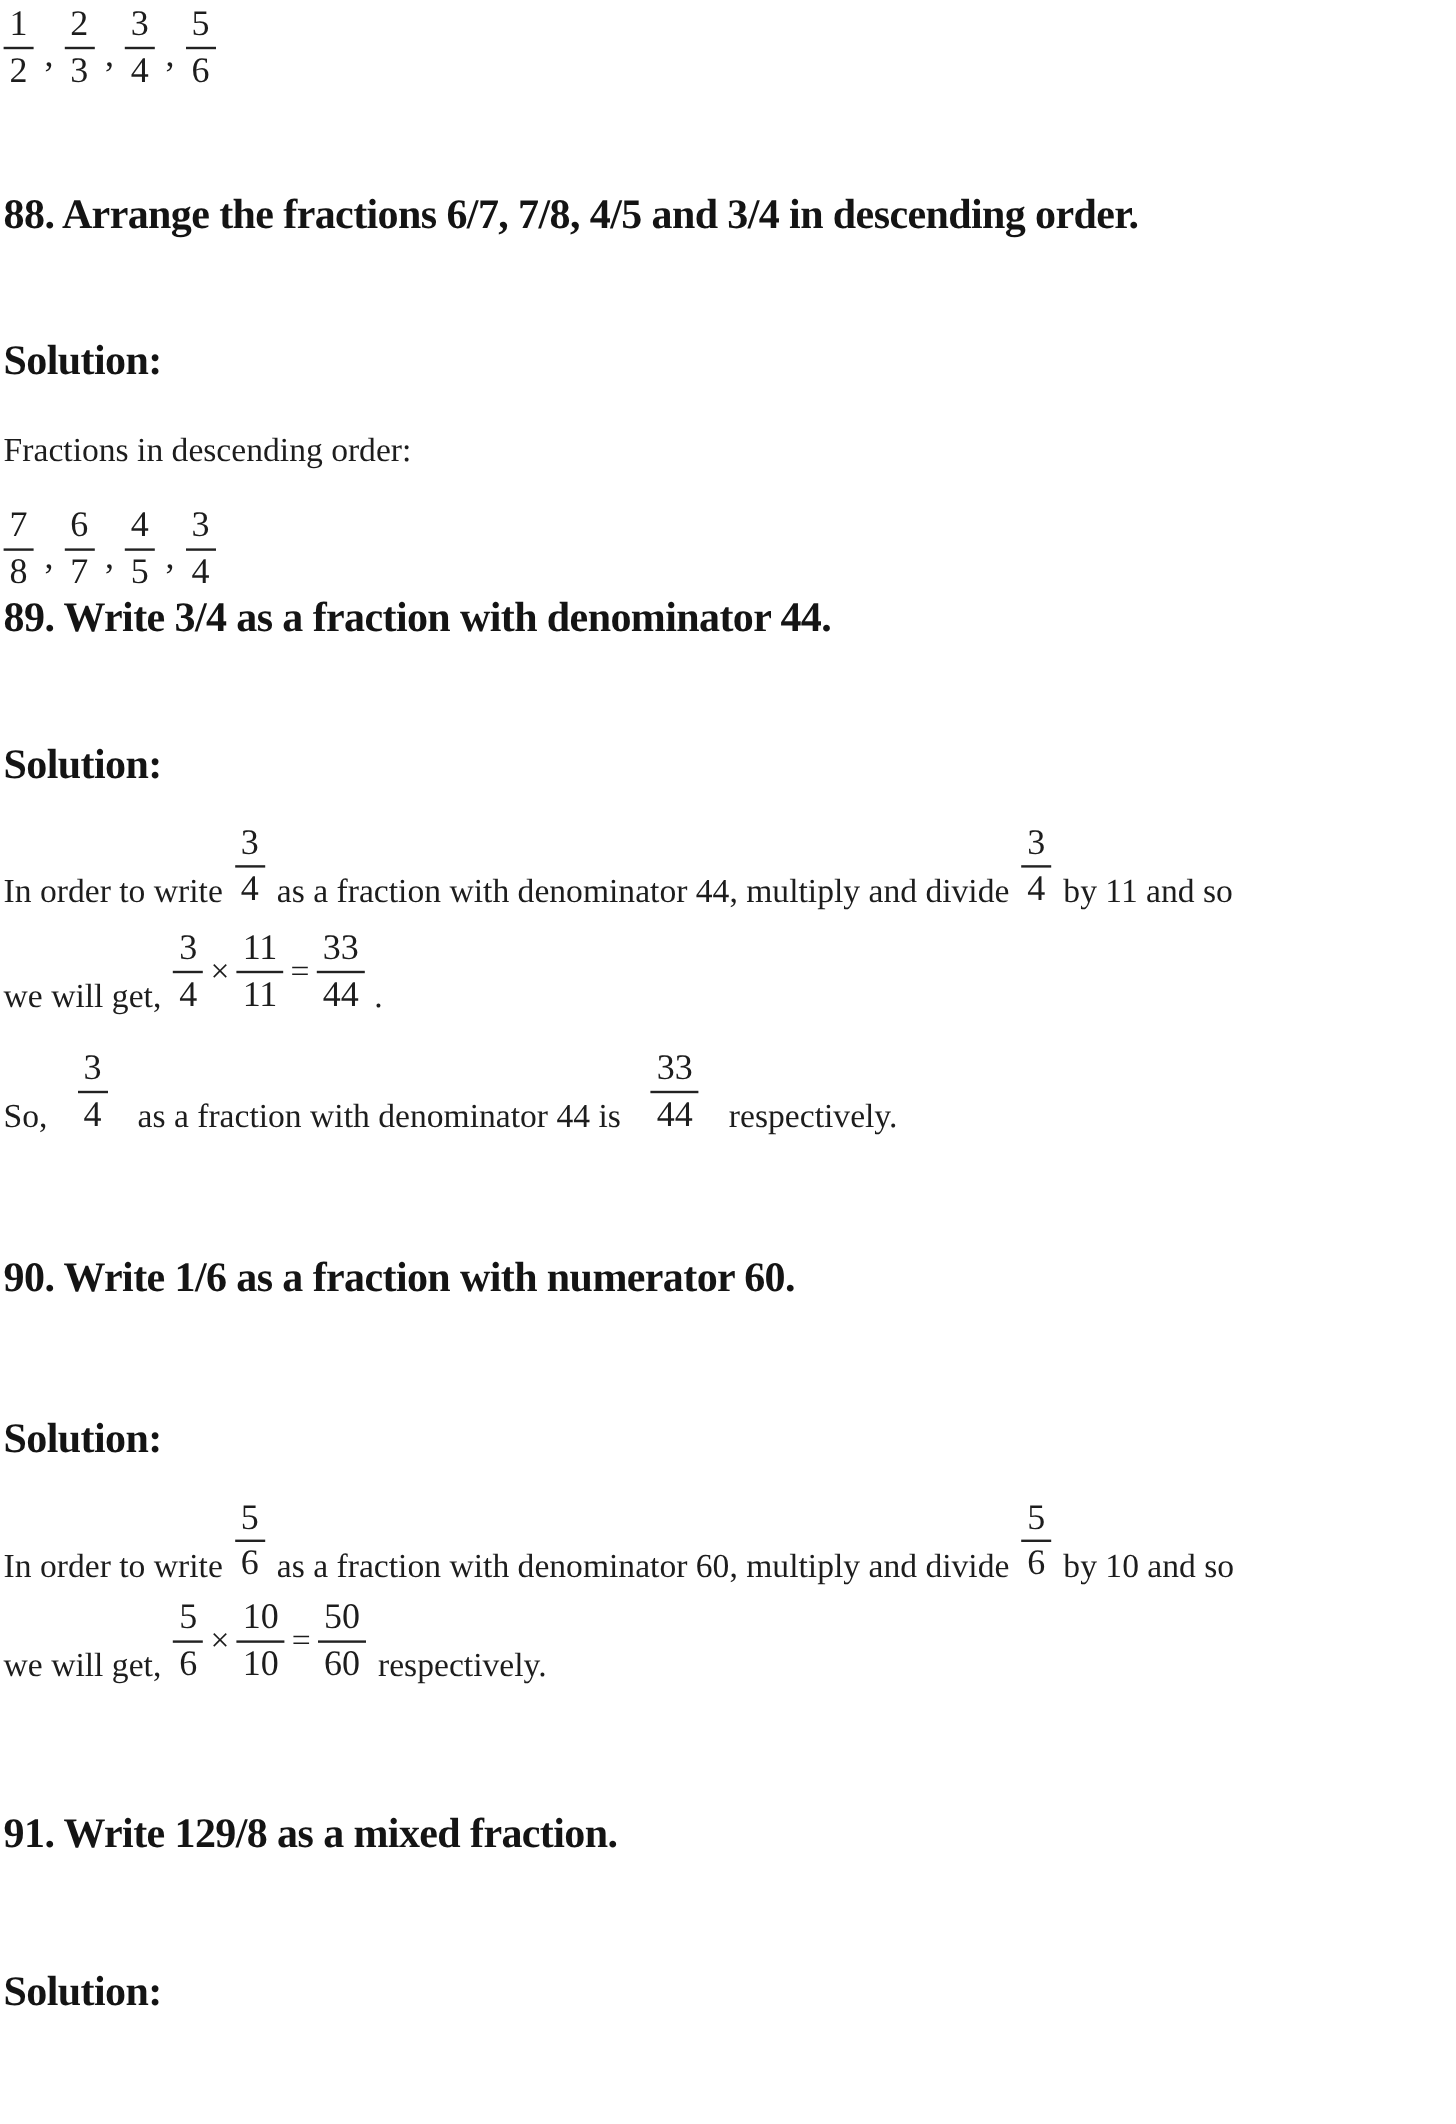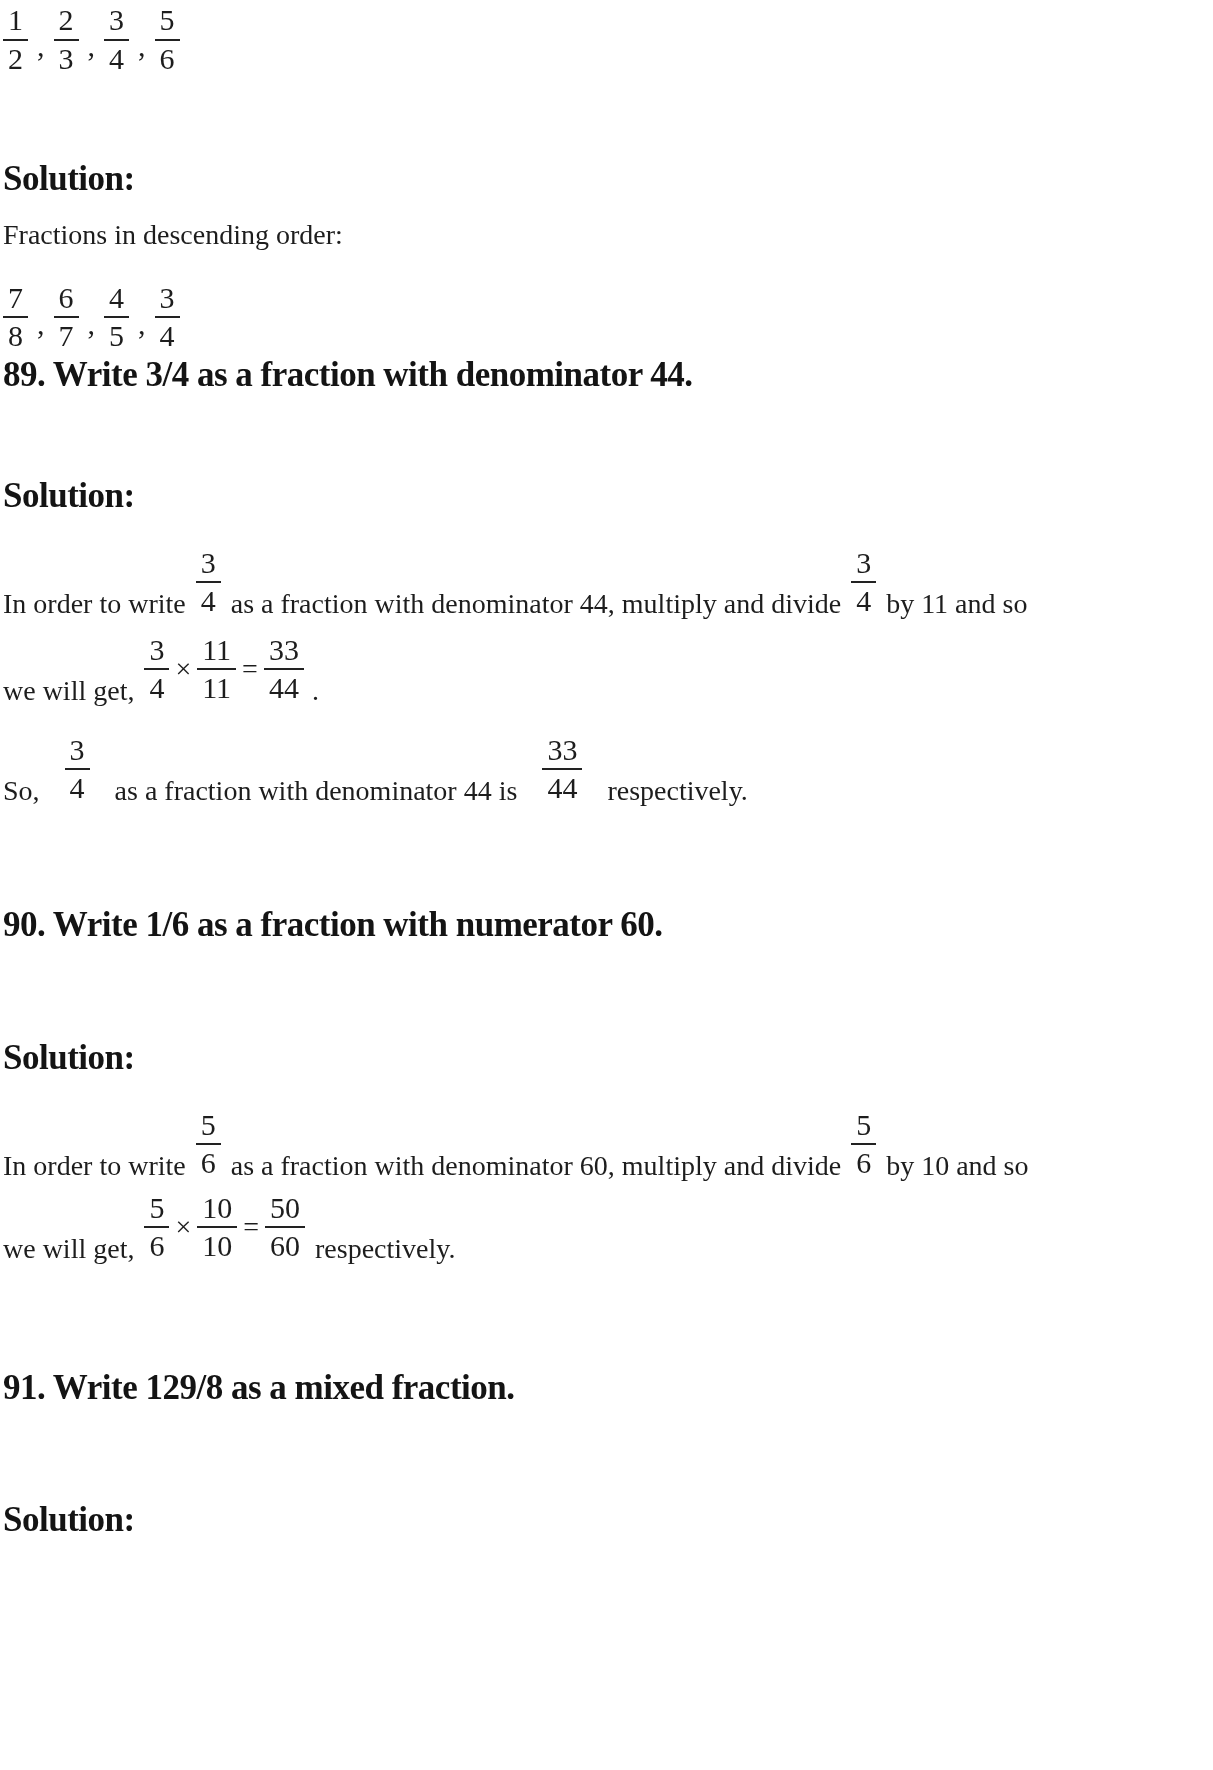--- a/index.html
+++ b/index.html
@@ -72,21 +72,21 @@
     font-size: 28px;
     white-space: nowrap;
   }
   .mgroup { display: flex; align-items: center; gap: 6px; }
   .op { font-size: 28px; }
   .period { margin-left: -2px; }
 
   
   #h88    { margin-top: 82px; }
   #sol88  { margin-top: 82px; }
-  #p88intro { margin-top: 18px; }
+  #p88intro { margin-top: 36px; }
   #fr88   { margin-top: 26px; }
   #h89    { }
   #sol89  { margin-top: 81px; }
   #l89a   { margin-top: 28px; }
   #l89b   { margin-top: 12px; }
   #l89c   { margin-top: 25px; gap: 25px; }
   #h90    { margin-top: 98px; }
   #sol90  { margin-top: 93px; }
   #l90a   { margin-top: 28px; }
   #l90b   { margin-top: 8px; }
@@ -113,20 +113,21 @@
       <span class="num">3</span>
       <span class="den">4</span>
     </span>
     <span class="fsep">,</span>
     <span class="frac">
       <span class="num">5</span>
       <span class="den">6</span>
     </span>
   </div>
 
+  <h2 class="hd" id="h88">88. Arrange the fractions 6/7, 7/8, 4/5 and 3/4 in descending order.</h2>
   <h3 class="hd" id="sol88">Solution:</h3>
   <p class="body-text" id="p88intro">Fractions in descending order:</p>
 
   <div class="frac-row" id="fr88">
     <span class="frac">
       <span class="num">7</span>
       <span class="den">8</span>
     </span>
     <span class="fsep">,</span>
     <span class="frac">

